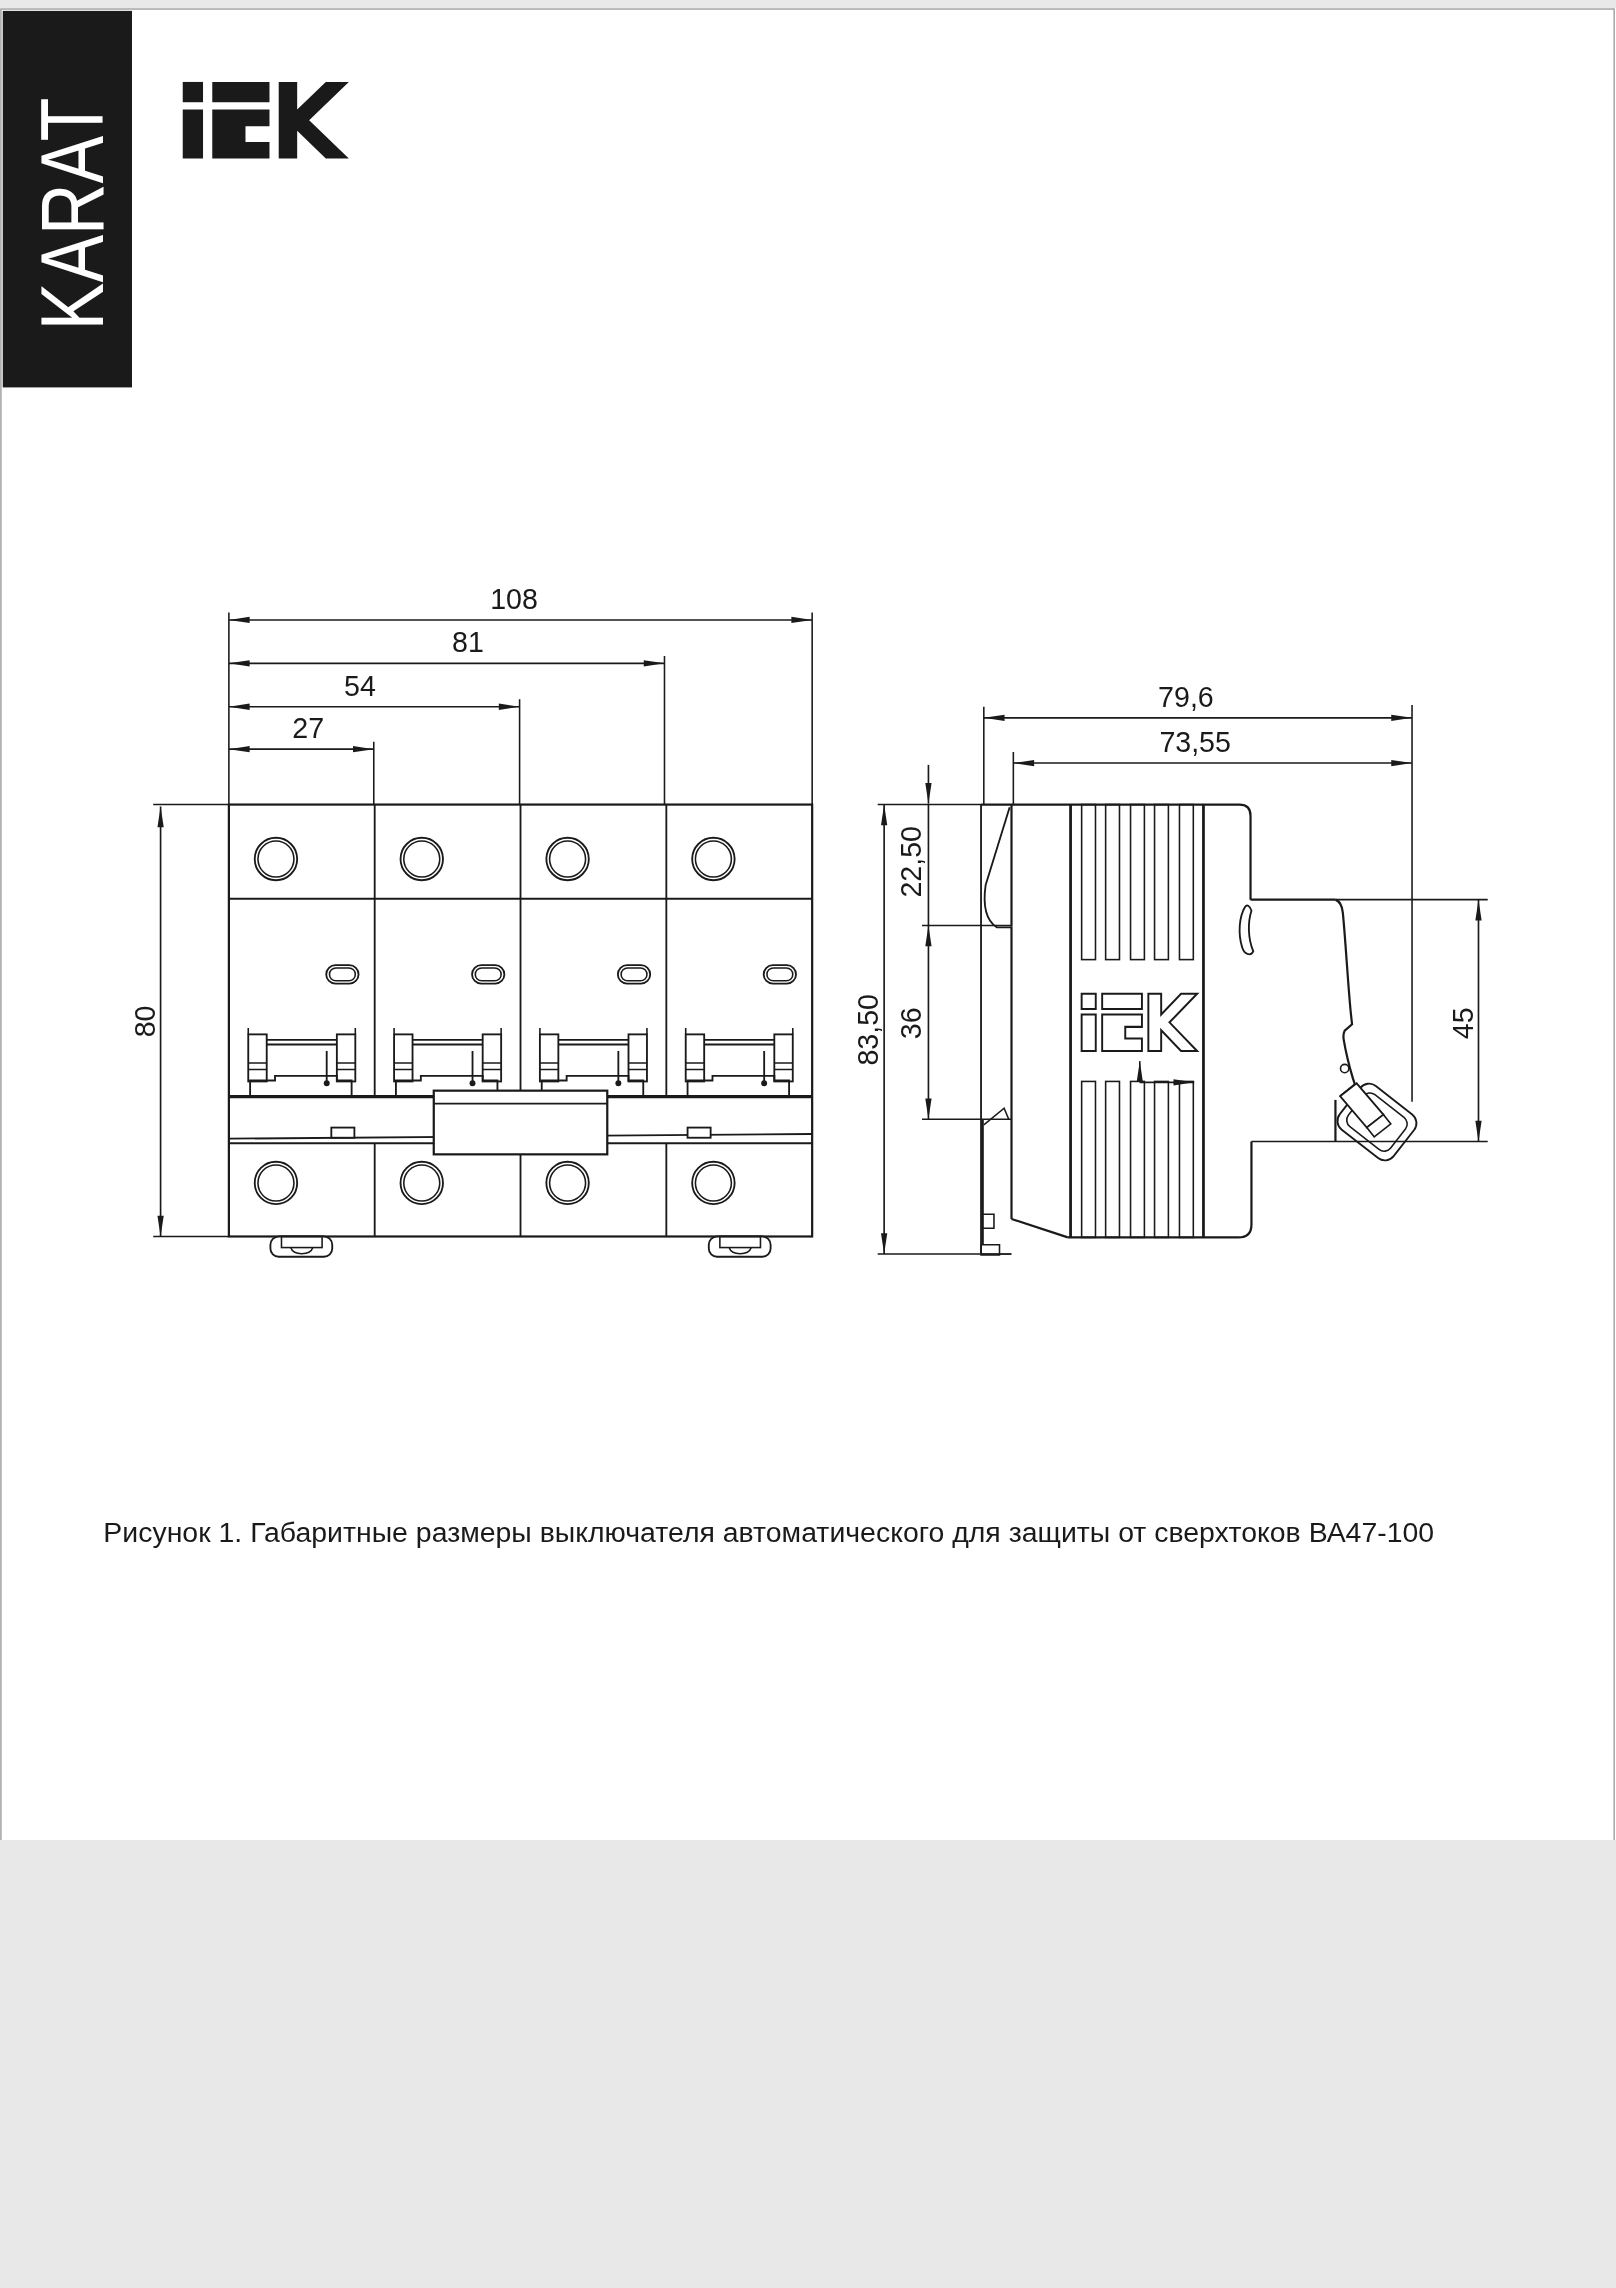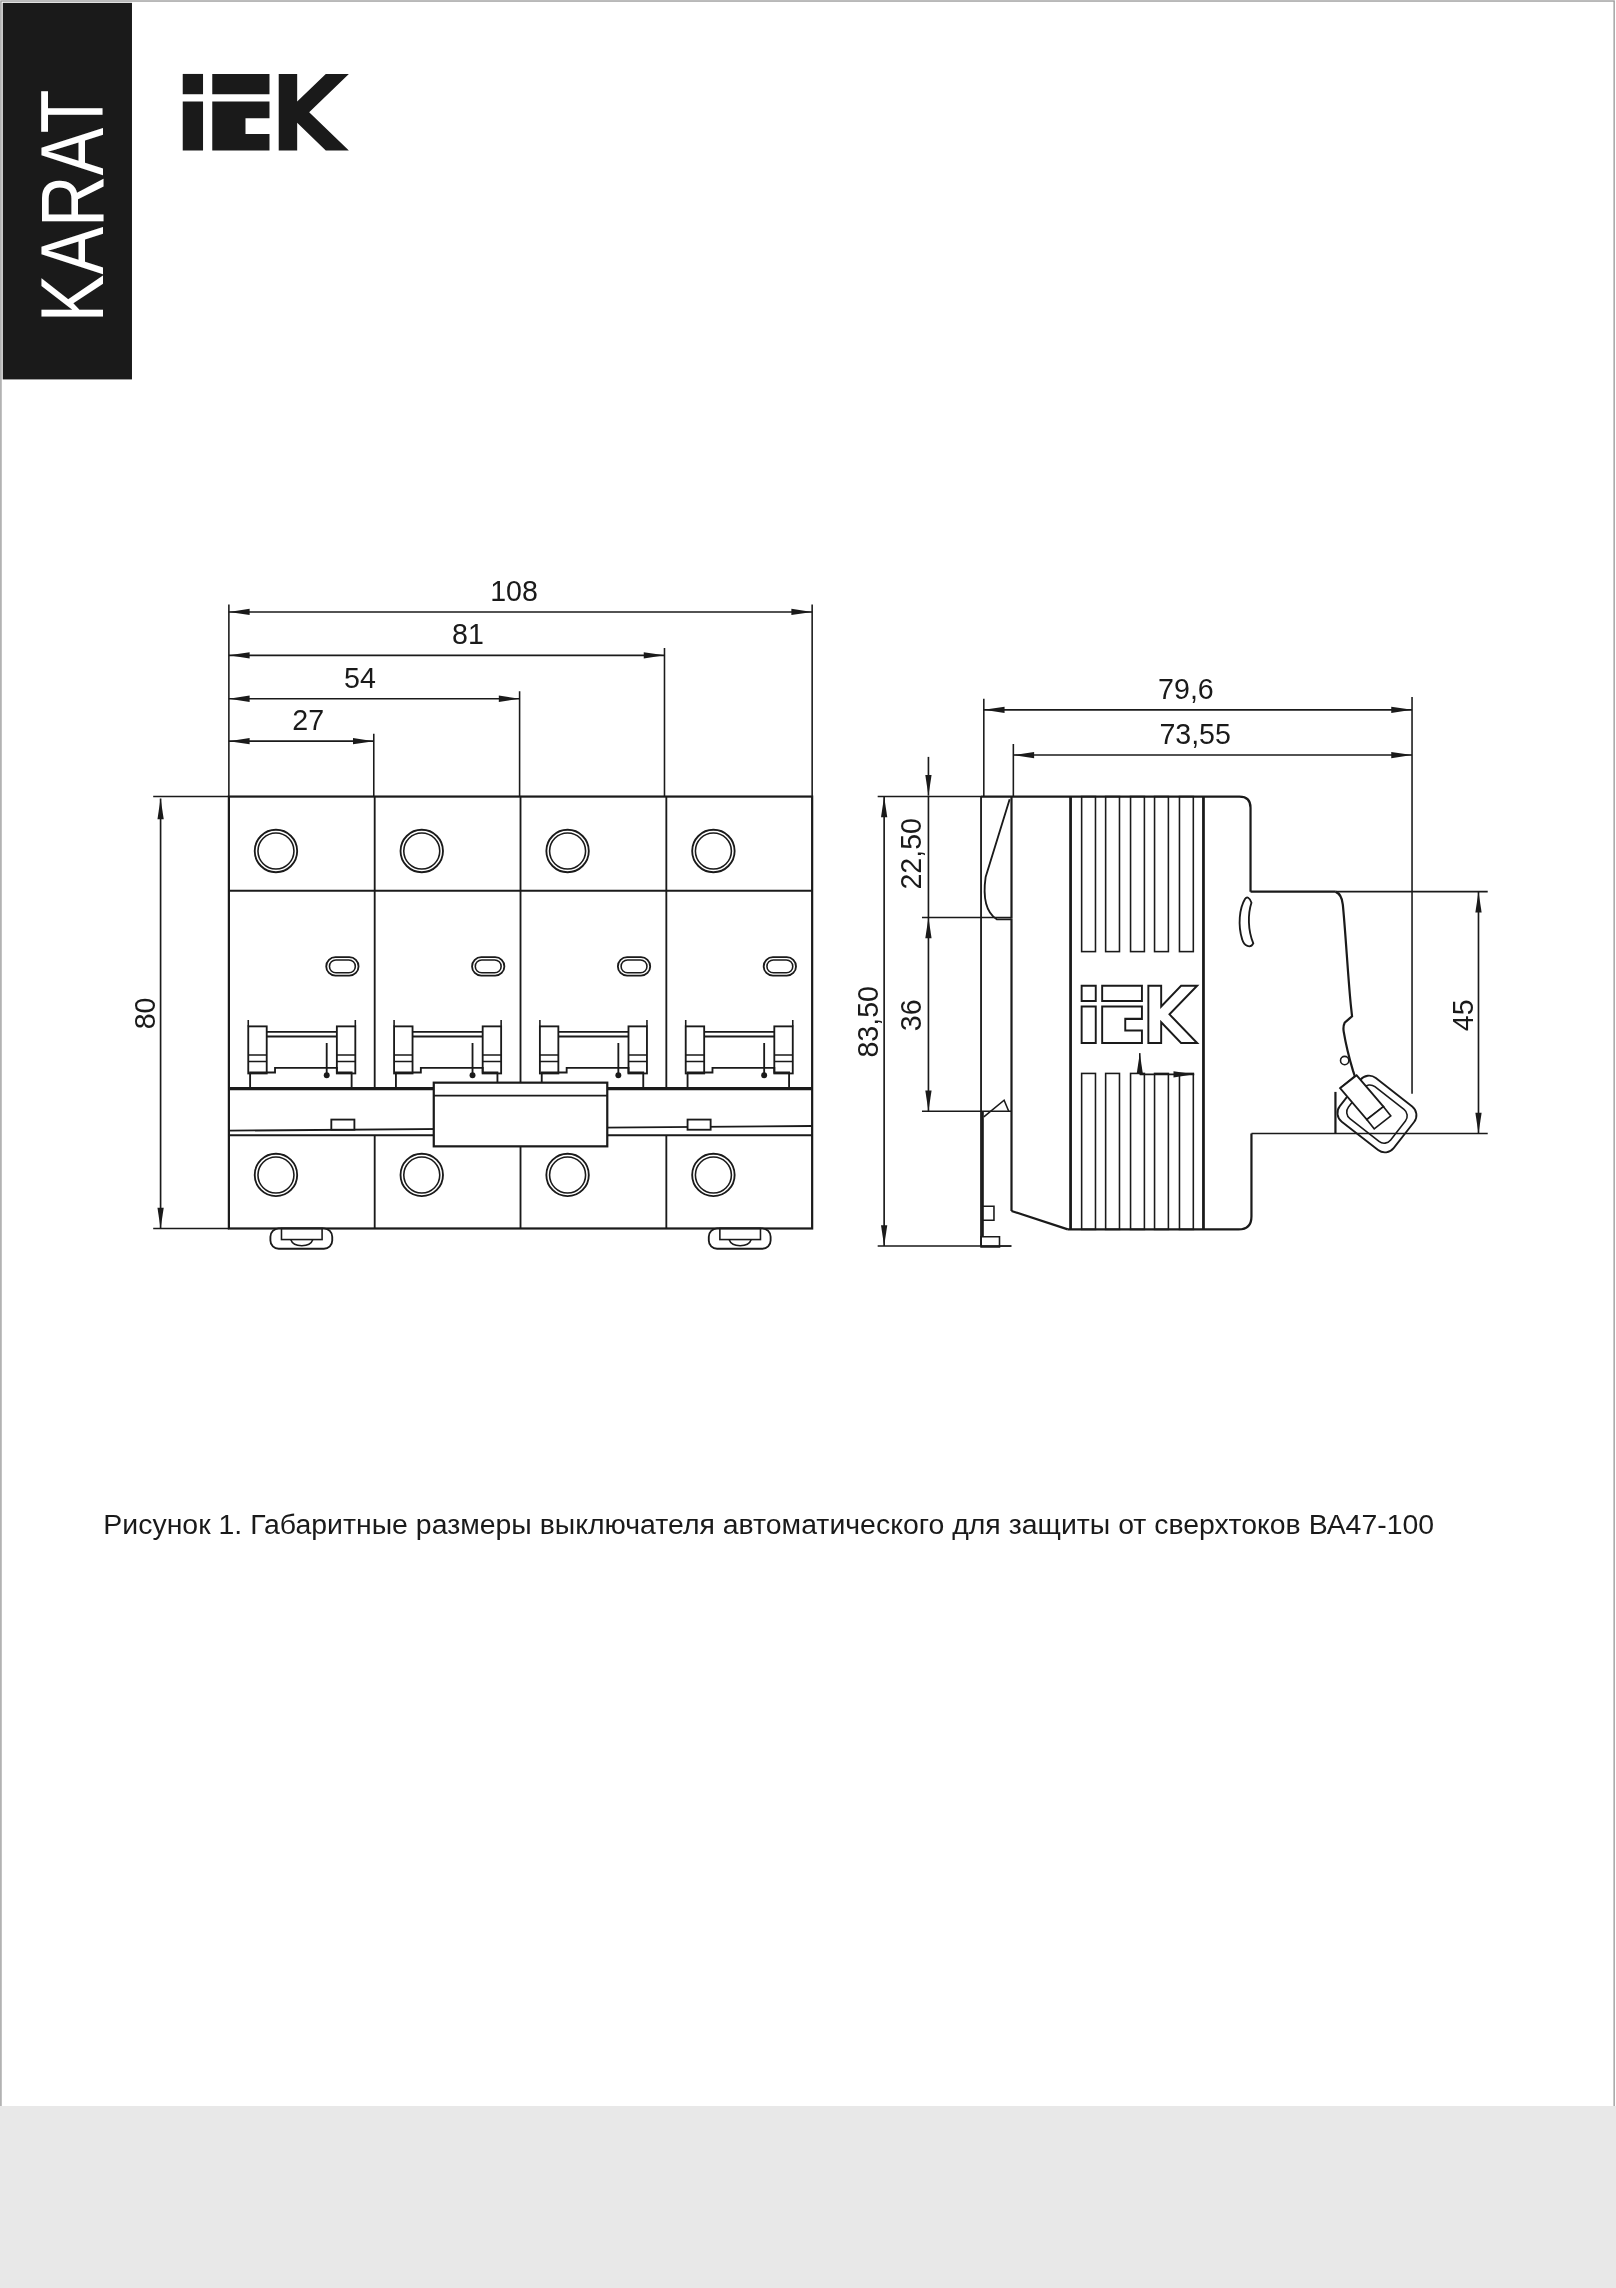--- a/index.html
+++ b/index.html
@@ -1,20 +1,20 @@
 <!DOCTYPE html>
 <html style="font-size:14.8px"><head>
 <meta charset="utf-8">
 <style>
   html,body{margin:0;padding:0;background:#e8e8e8;}
   .page{
     position:relative;
-    width:1616px;height:2106px;
+    width:1616px;height:1832px;
     background:#ffffff;
-    margin:0 auto;
+    margin:8px auto;
     font-family:"Liberation Sans", sans-serif;
     overflow:hidden;
   }
   svg{position:absolute;left:0;top:0;display:block;}
   .body-line{stroke:#1a1a1a;stroke-width:2.4;fill:none;}
   .mid-line{stroke:#1a1a1a;stroke-width:2;fill:none;}
   .fine-line{stroke:#1a1a1a;stroke-width:1.7;fill:none;}
   .thick-line{stroke:#1a1a1a;stroke-width:3.6;fill:none;}
   .rib-line{stroke:#1a1a1a;stroke-width:3;fill:none;}
   .dim-line{stroke:#1a1a1a;stroke-width:1.8;fill:none;}

